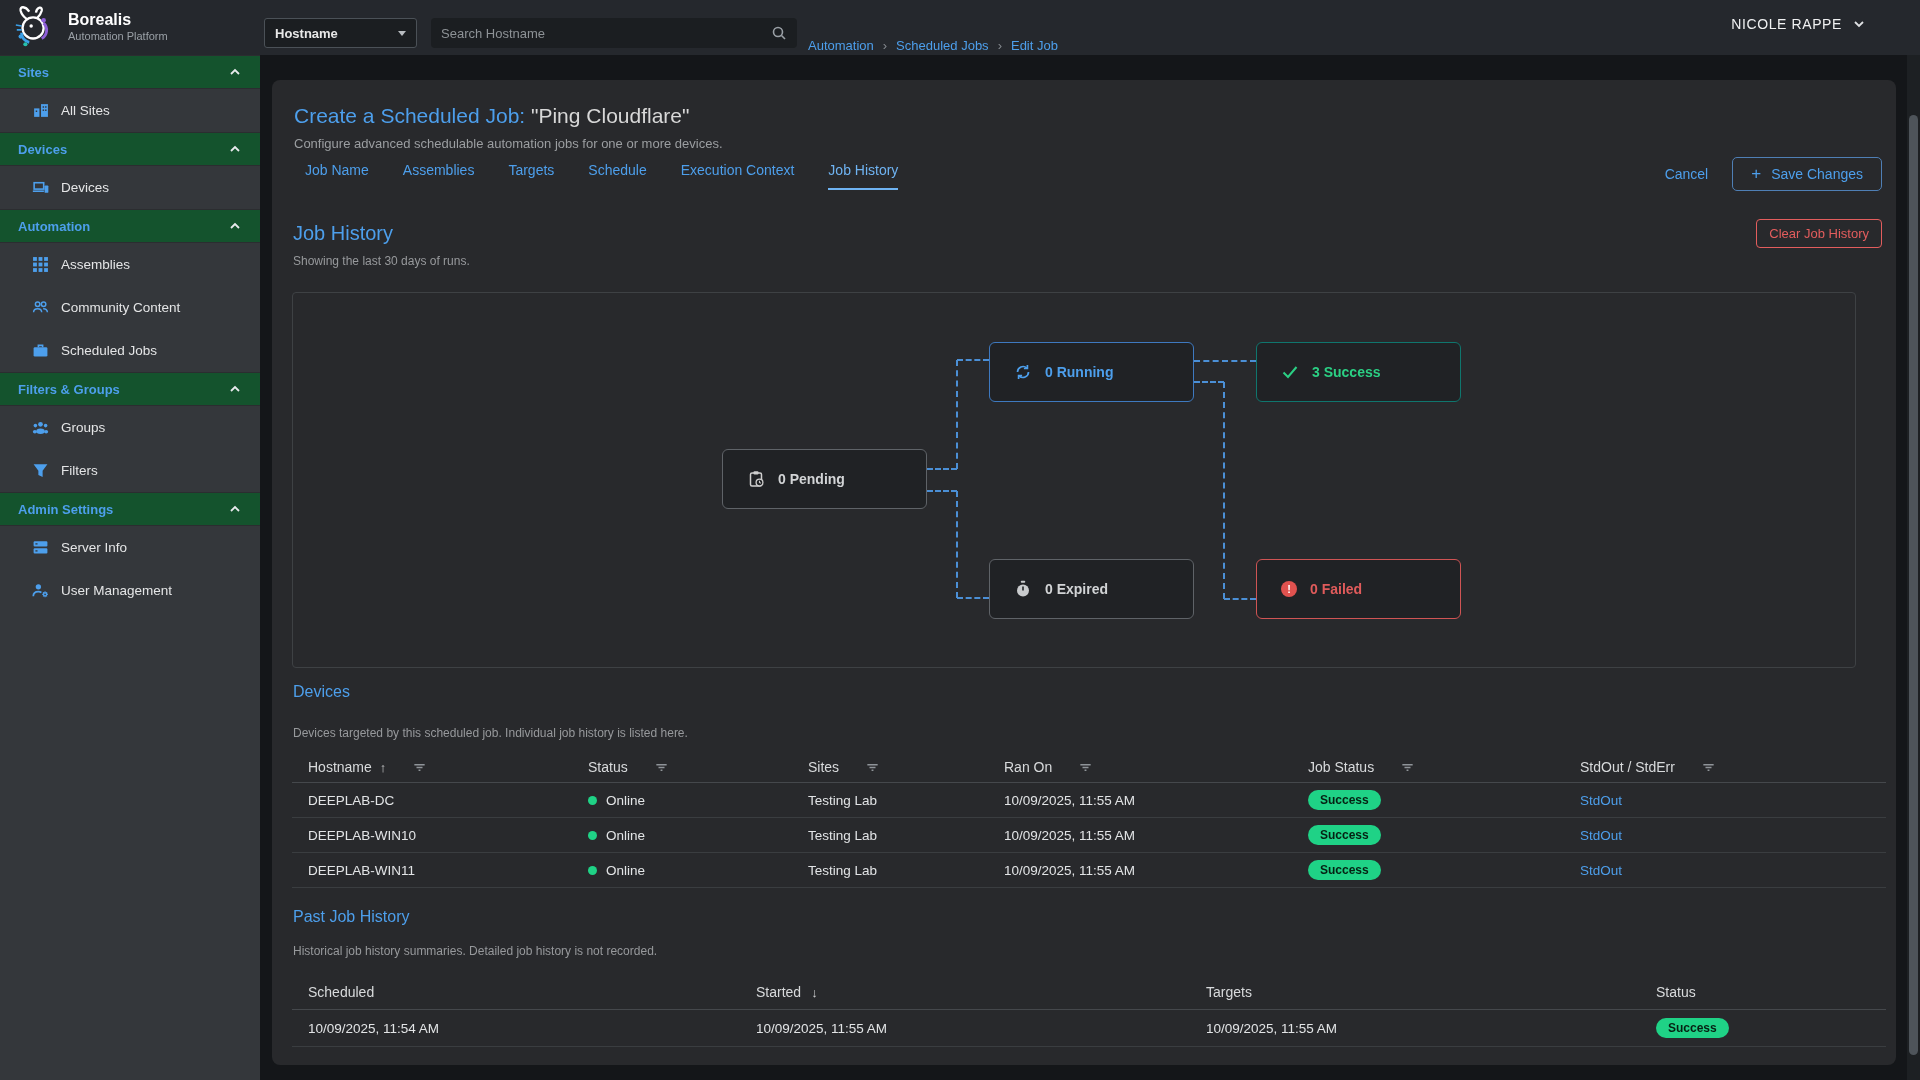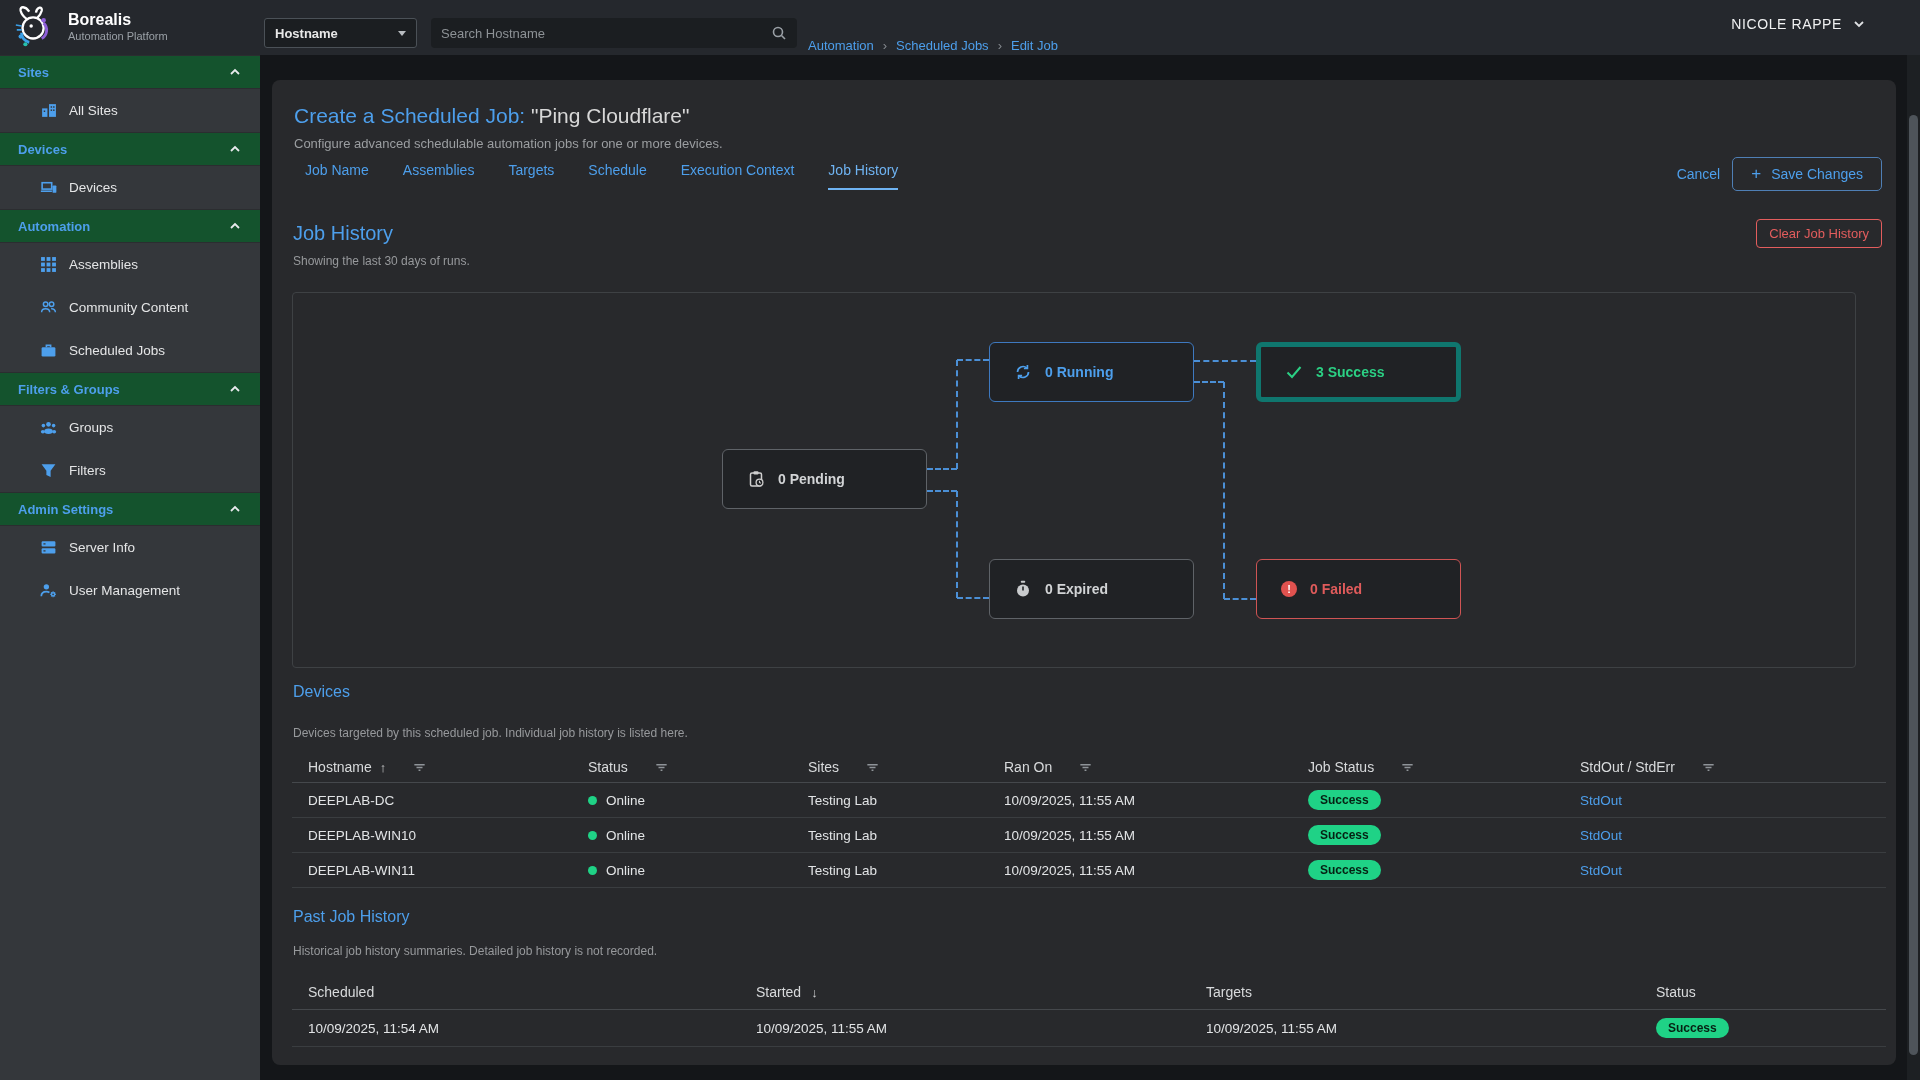--- a/index.html
+++ b/index.html
@@ -34,59 +34,59 @@
 
   .user-box { position:absolute; right:54px; top:16px; display:flex; align-items:center; gap:10px;
     cursor:pointer; }
   .user-name { color:#f0f1f2; font-size:14px; letter-spacing:0.6px; }
 
   
   .sidebar { position:absolute; left:0; top:55px; width:260px; height:1025px; background:#34373b; }
   .side-header { height:34px; background:#14532d; border-top:1px solid #2b2d30; border-bottom:1px solid #2b2d30;
     display:flex; align-items:center; justify-content:space-between; padding:0 18px; cursor:pointer; }
   .side-header span { color:#4d9fec; font-size:13px; font-weight:bold; }
-  .side-item { height:43px; display:flex; align-items:center; gap:12px; padding:0 40px; cursor:pointer; }
+  .side-item { height:43px; display:flex; align-items:center; gap:12px; padding:0 32px; cursor:pointer; }
   .side-item .sicon { width:17px; height:17px; flex:0 0 17px; display:inline-flex; }
   .side-item span.lbl { color:#e4e5e6; font-size:13.5px; }
 
   
   .main { position:absolute; left:260px; top:55px; width:1660px; height:1025px; background:#141619; }
   .card { position:absolute; left:12px; top:25px; width:1624px; height:985px;
     background:#28292c; border-radius:8px; }
 
   .card-title { position:absolute; left:22px; top:24px; font-size:21px; }
   .card-title .blue { color:#4d9fec; }
   .card-title .jobname { color:#d8d8d8; }
   .card-sub { position:absolute; left:22px; top:56px; font-size:13px; color:#9b9ea1; }
 
   .tabs { position:absolute; left:33px; top:82px; display:flex; gap:34px; }
   .tab { font-size:14px; color:#4d9fec; padding-bottom:10px; cursor:pointer; border-bottom:2px solid transparent; }
   .tab.active { color:#6fb3f2; border-bottom:2px solid #6fb3f2; }
 
-  .actions { position:absolute; right:14px; top:77px; display:flex; align-items:center; gap:12px;margin-left:48px; }
+  .actions { position:absolute; right:14px; top:77px; display:flex; align-items:center; gap:24px;margin-left:48px; }
   .cancel-link { color:#4d9fec; font-size:14px; cursor:pointer; }
   .save-btn { border:1px solid #4f7fb5; border-radius:5px; color:#4d9fec; font-size:14px;
     padding:8px 18px; display:flex; gap:10px; align-items:center; background:transparent; cursor:pointer;
     font-family:"Liberation Sans", sans-serif; }
   .save-plus { font-size:17px; line-height:14px; }
 
   .jh-head { position:absolute; left:21px; top:142px; font-size:20px; color:#4d9fec; }
   .jh-sub  { position:absolute; left:21px; top:174px; font-size:12px; color:#97999c; }
   .clear-btn { position:absolute; right:14px; top:139px; border:1px solid #e35d5d; color:#e35d5d;
     background:transparent; font-size:13px; border-radius:4px; padding:6px 12px; cursor:pointer;
     font-family:"Liberation Sans", sans-serif; }
 
   
   .flow-panel { position:absolute; left:20px; top:212px; width:1564px; height:376px;
     border:1px solid #3e4144; border-radius:4px; }
   .node { position:absolute; width:205px; height:60px; background:#202225; border-radius:6px;
     display:flex; align-items:center; gap:13px; padding-left:24px; font-size:14px; font-weight:bold; }
   .node.pending  { left:429px; top:156px; border:1px solid #5f6368; color:#d2d4d6; }
   .node.running  { left:696px; top:49px;  border:1px solid #3e79c0; color:#4d9fec; }
-  .node.success  { left:963px; top:49px;  border:5px solid #0f766e; color:#2bd084;text-align:right; }
+  .node.success  { left:963px; top:49px;  border:1px solid #0f766e; color:#2bd084;text-align:right; }
   .node.expired  { left:696px; top:266px; border:1px solid #5f6368; color:#d2d4d6; }
   .node.failed   { left:963px; top:266px; border:1px solid #cf5454; color:#e05b5b; }
   .err-circle { width:16px; height:16px; border-radius:50%; background:#e0524f; color:#fff;
     font-size:11px; font-weight:bold; display:flex; align-items:center; justify-content:center; }
 
   .conn-h { position:absolute; border-top:2px dashed #4b8fd6; height:0; }
   .conn-v { position:absolute; border-left:2px dashed #4b8fd6; width:0; }
 
   
   .sec-head { position:absolute; left:21px; font-size:16px; color:#4d9fec; }

